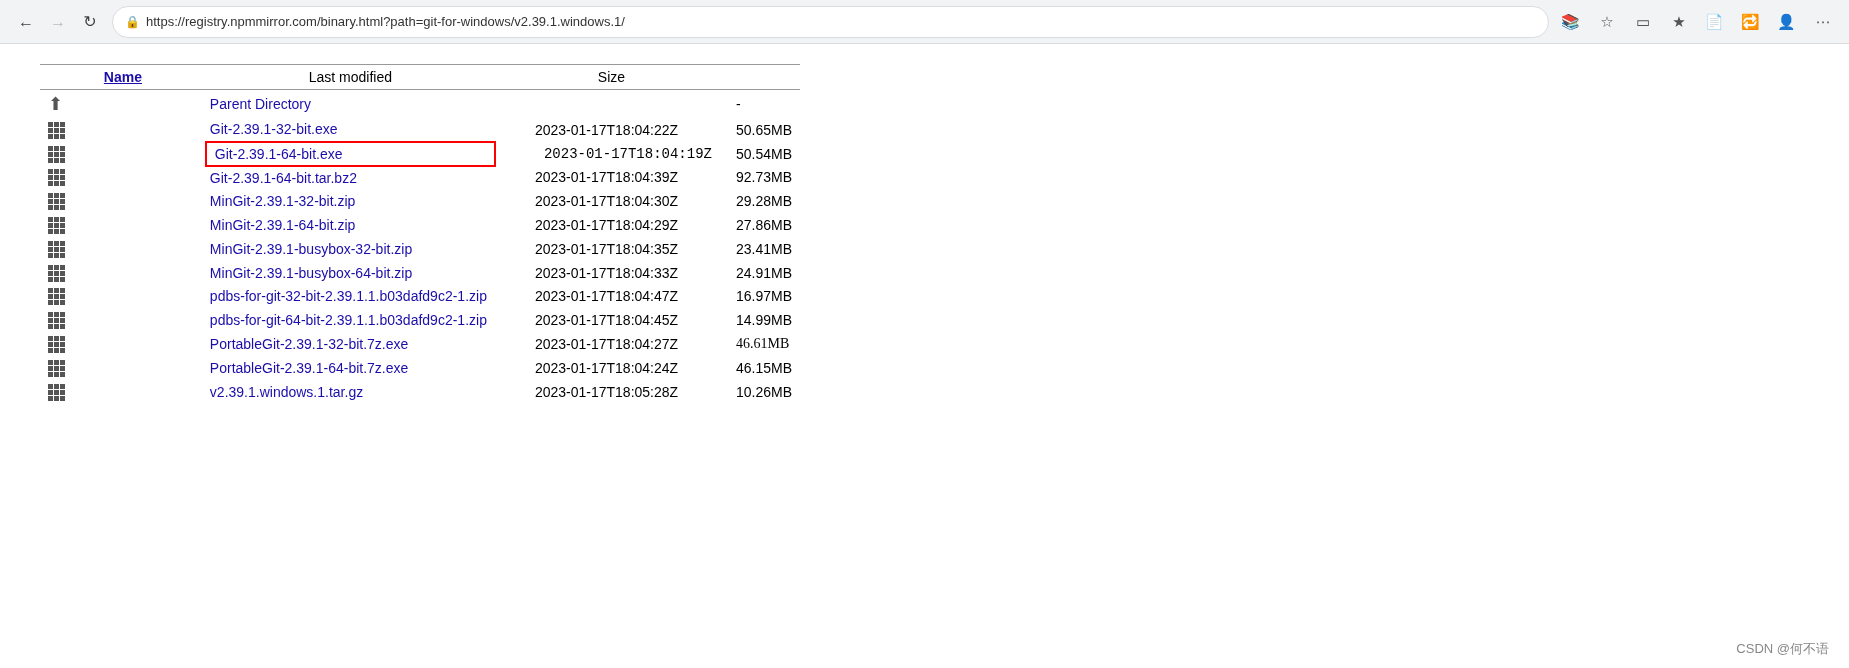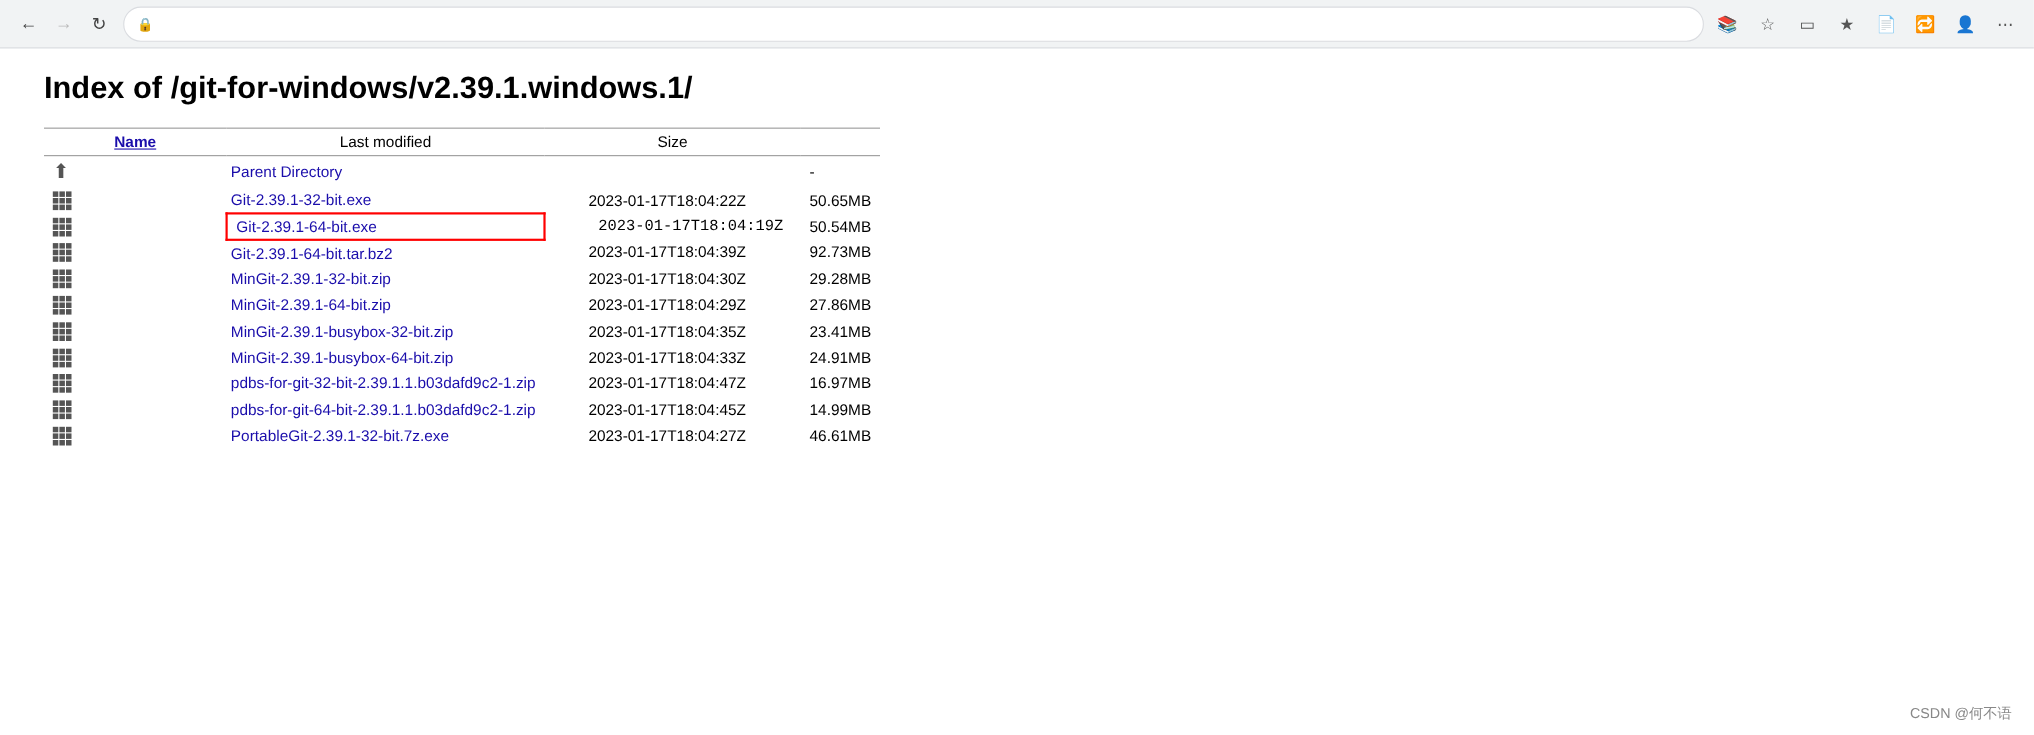--- a/index.html
+++ b/index.html
@@ -154,35 +154,35 @@
 <body>
 
 <div class="browser-chrome">
   <div class="nav-buttons">
     <button class="nav-btn">←</button>
     <button class="nav-btn" disabled="">→</button>
     <button class="nav-btn">↻</button>
   </div>
   <div class="address-bar">
     <span class="lock-icon">🔒</span>
+    <span class="address-text">https://registry.npmmirror.com/binary.html?path=git-for-windows/v2.39.1.windows.1/</span>
   </div>
   <div class="toolbar-icons">
     <button class="toolbar-icon-btn" title="Reader mode">📚</button>
     <button class="toolbar-icon-btn">☆</button>
     <button class="toolbar-icon-btn">▭</button>
     <button class="toolbar-icon-btn">★</button>
     <button class="toolbar-icon-btn">📄</button>
     <button class="toolbar-icon-btn">🔁</button>
     <button class="toolbar-icon-btn">👤</button>
     <button class="toolbar-icon-btn">⋯</button>
   </div>
 </div>
 
 <div class="page-content">
-  <h1 class="page-title">Index of /git-for-windows/v2.39.1.windows.1/</h1>
 
   <table class="file-table">
     <thead>
       <tr>
         <th class="name-col">
           <a class="col-name-link">Name</a>
         </th>
         <th class="modified-col">Last modified</th>
         <th class="size-col">Size</th>
       </tr>
@@ -345,19 +345,51 @@
               <span style="background: rgb(85, 85, 85); display: block;"></span>
               <span style="background: rgb(85, 85, 85); display: block;"></span>
               <span style="background: rgb(85, 85, 85); display: block;"></span>
               <span style="background: rgb(85, 85, 85); display: block;"></span>
               <span style="background: rgb(85, 85, 85); display: block;"></span>
               <span style="background: rgb(85, 85, 85); display: block;"></span>
               <span style="background: rgb(85, 85, 85); display: block;"></span>
             </span></td>
           <td style="padding-left: 4px; padding-right: 8px;"><a class="file-link" href="#">PortableGit-2.39.1-32-bit.7z.exe</a></td>
           <td style="padding-left: 40px; padding-right: 16px; white-space: nowrap;">2023-01-17T18:04:27Z</td>
-          <td style="white-space: nowrap;">46.61MB</td>
+          <td style="white-space: nowrap; font-family: Liberation Serif, serif;">46.61MB</td>
+        </tr>
+        <tr>
+          <td style="width: 30px; padding-left: 8px;"><span style="display: inline-grid; grid-template-columns: repeat(3, 5px); grid-template-rows: repeat(3, 5px); gap: 1px; vertical-align: middle;">
+              <span style="background: rgb(85, 85, 85); display: block;"></span>
+              <span style="background: rgb(85, 85, 85); display: block;"></span>
+              <span style="background: rgb(85, 85, 85); display: block;"></span>
+              <span style="background: rgb(85, 85, 85); display: block;"></span>
+              <span style="background: rgb(85, 85, 85); display: block;"></span>
+              <span style="background: rgb(85, 85, 85); display: block;"></span>
+              <span style="background: rgb(85, 85, 85); display: block;"></span>
+              <span style="background: rgb(85, 85, 85); display: block;"></span>
+              <span style="background: rgb(85, 85, 85); display: block;"></span>
+            </span></td>
+          <td style="padding-left: 4px; padding-right: 8px;"><a class="file-link" href="#">PortableGit-2.39.1-64-bit.7z.exe</a></td>
+          <td style="padding-left: 40px; padding-right: 16px; white-space: nowrap;">2023-01-17T18:04:24Z</td>
+          <td style="white-space: nowrap;">46.15MB</td>
+        </tr>
+        <tr>
+          <td style="width: 30px; padding-left: 8px;"><span style="display: inline-grid; grid-template-columns: repeat(3, 5px); grid-template-rows: repeat(3, 5px); gap: 1px; vertical-align: middle;">
+              <span style="background: rgb(85, 85, 85); display: block;"></span>
+              <span style="background: rgb(85, 85, 85); display: block;"></span>
+              <span style="background: rgb(85, 85, 85); display: block;"></span>
+              <span style="background: rgb(85, 85, 85); display: block;"></span>
+              <span style="background: rgb(85, 85, 85); display: block;"></span>
+              <span style="background: rgb(85, 85, 85); display: block;"></span>
+              <span style="background: rgb(85, 85, 85); display: block;"></span>
+              <span style="background: rgb(85, 85, 85); display: block;"></span>
+              <span style="background: rgb(85, 85, 85); display: block;"></span>
+            </span></td>
+          <td style="padding-left: 4px; padding-right: 8px;"><a class="file-link" href="#">v2.39.1.windows.1.tar.gz</a></td>
+          <td style="padding-left: 40px; padding-right: 16px; white-space: nowrap;">2023-01-17T18:05:28Z</td>
+          <td style="white-space: nowrap;">10.26MB</td>
         </tr>
       </tbody>
   </table>
 </div>
 
 <div class="watermark">CSDN @何不语</div>
 
 </body></html>

